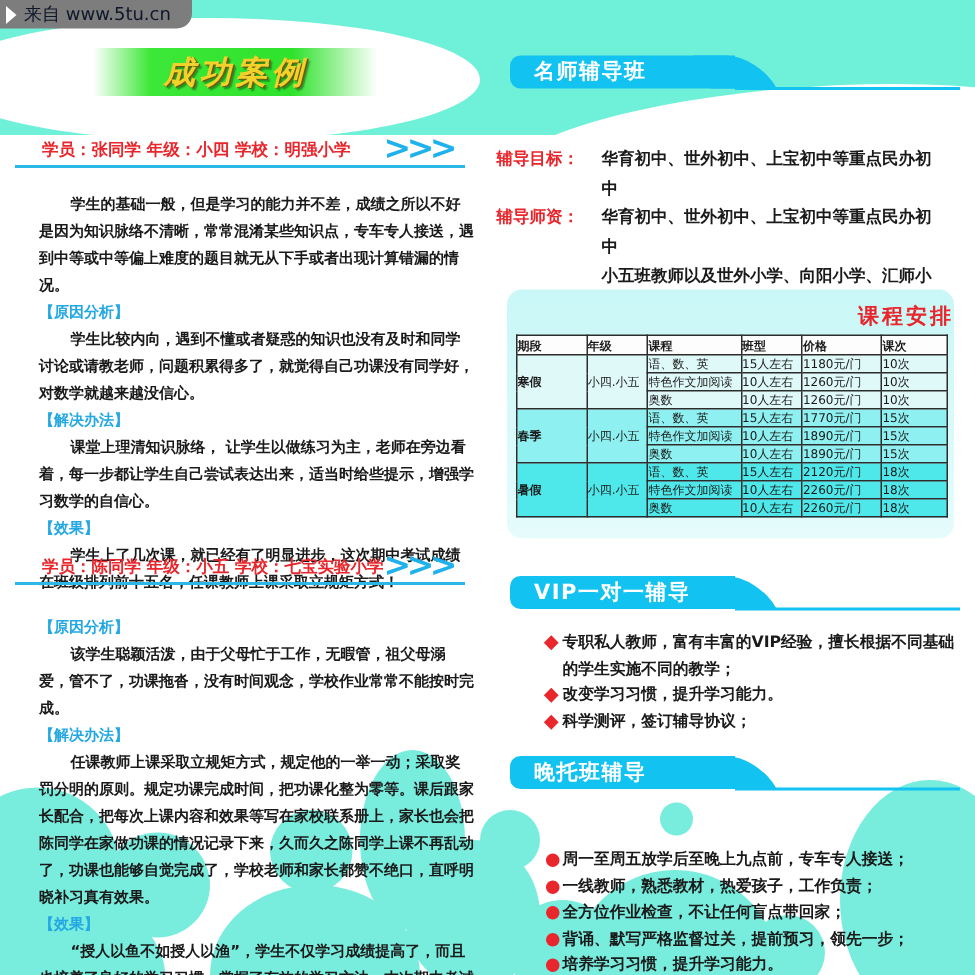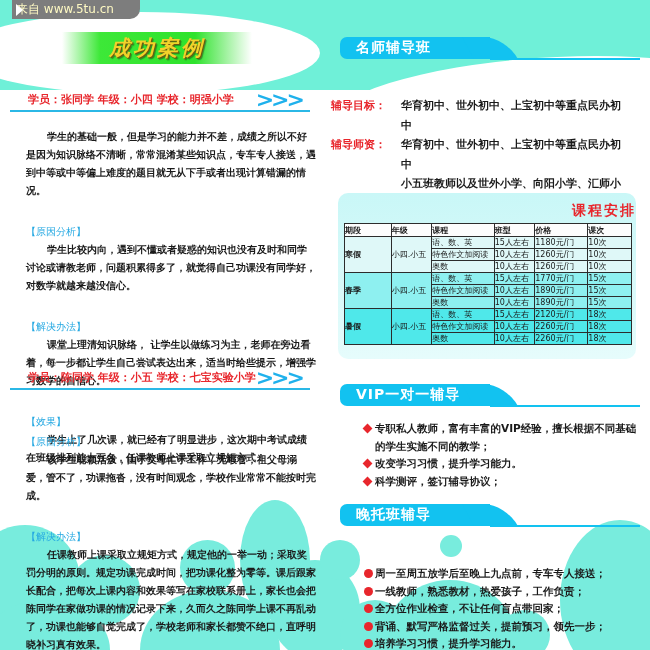--- a/index.html
+++ b/index.html
@@ -9,33 +9,33 @@
   .bg { position:absolute; inset:0; overflow:hidden; z-index:0; }
   .bg .top-band { position:absolute; left:0; top:0; width:650px; height:90px; background:#6ff0d8; }
   .bg .white-blob { position:absolute; left:-40px; top:12px; width:360px; height:82px; background:#fff; border-radius:50%; }
   .bg .right-wave { position:absolute; left:330px; top:58px; width:420px; height:100px; background:#fff; border-radius:50% 50% 0 0; transform:rotate(-4deg); }
   .bg .left-fill { position:absolute; left:0; top:90px; width:330px; height:40px; background:#fff; }
   .bg .right-fill { position:absolute; left:320px; top:95px; width:330px; height:60px; background:#fff; }
   .bg .circle { position:absolute; border-radius:50%; background:#78ecdd; }
 
   .content { position:absolute; inset:0; z-index:2; }
 
-  .watermark { position:absolute; left:12px; top:0; width:128px; height:19px; background:#7d7d7d; border-radius:0 0 10px 0; color:#fef9c3; font-size:12px; line-height:19px; padding-left:4px; }
+  .watermark { position:absolute; left:0; top:0; width:128px; height:19px; background:#7d7d7d; border-radius:0 0 10px 0; color:#0f172a; font-size:12px; line-height:19px; padding-left:16px; }
   .watermark .tri { position:absolute; left:4px; top:4px; width:0; height:0; border-left:7px solid #fff; border-top:6px solid transparent; border-bottom:6px solid transparent; }
 
   .title-banner { position:absolute; left:62px; top:32px; width:190px; height:32px; background:linear-gradient(90deg, rgba(255,255,255,0) 0%, #3de838 20%, #2ee22c 70%, rgba(255,255,255,0) 100%); display:flex; align-items:center; justify-content:center; }
   .title-banner span { font-size:21px; font-weight:bold; color:#f2d22a; letter-spacing:3px; text-shadow:1px 1px 0 #6b5a10, 2px 2px 1px rgba(0,0,0,0.35); font-style:italic; }
 
   .student-head { position:absolute; left:10px; height:22px; width:300px; border-bottom:2px solid #2bb8e6; }
   .student-head .info { position:absolute; left:18px; bottom:3px; font-size:11px; color:#e8262c; font-weight:bold; white-space:nowrap; }
   .student-head .arrows { position:absolute; right:8px; bottom:-2px; font-size:22px; color:#1fb1ec; font-weight:bold; letter-spacing:-3px; }
 
   .para { position:absolute; left:26px; width:290px; font-size:10px; line-height:18px; color:#1a1a1a; font-weight:bold; }
   .para .indent { text-indent:2.1em; }
-  .para .label { color:#24a8e2; font-weight:normal;margin-top:23px; }
+  .para .label { color:#24a8e2; font-weight:bold; }
 
   .sec-tab { position:absolute; left:340px; width:300px; height:25px; }
   .sec-tab .pill { position:absolute; left:0; top:0; width:150px; height:22px; background:#12c2f0; border-radius:7px 0 0 7px; }
   .sec-tab .pill::after { content:""; position:absolute; right:-22px; top:0; width:44px; height:22px; background:#12c2f0; border-radius:0 24px 0 0; transform:skewX(28deg); }
   .sec-tab .line { position:absolute; left:150px; right:0; bottom:2px; height:2px; background:#12c2f0; }
   .sec-tab .lbl { position:absolute; left:16px; top:2px; font-size:14px; color:#fff; font-weight:bold; letter-spacing:1px; }
 
   .tutor-info { position:absolute; left:331px; top:96px; width:300px; font-size:11px; line-height:19.5px; font-weight:bold; color:#1a1a1a; }
   .tutor-info .row { display:flex; }
   .tutor-info .k { color:#e8262c; width:70px; flex-shrink:0; }

